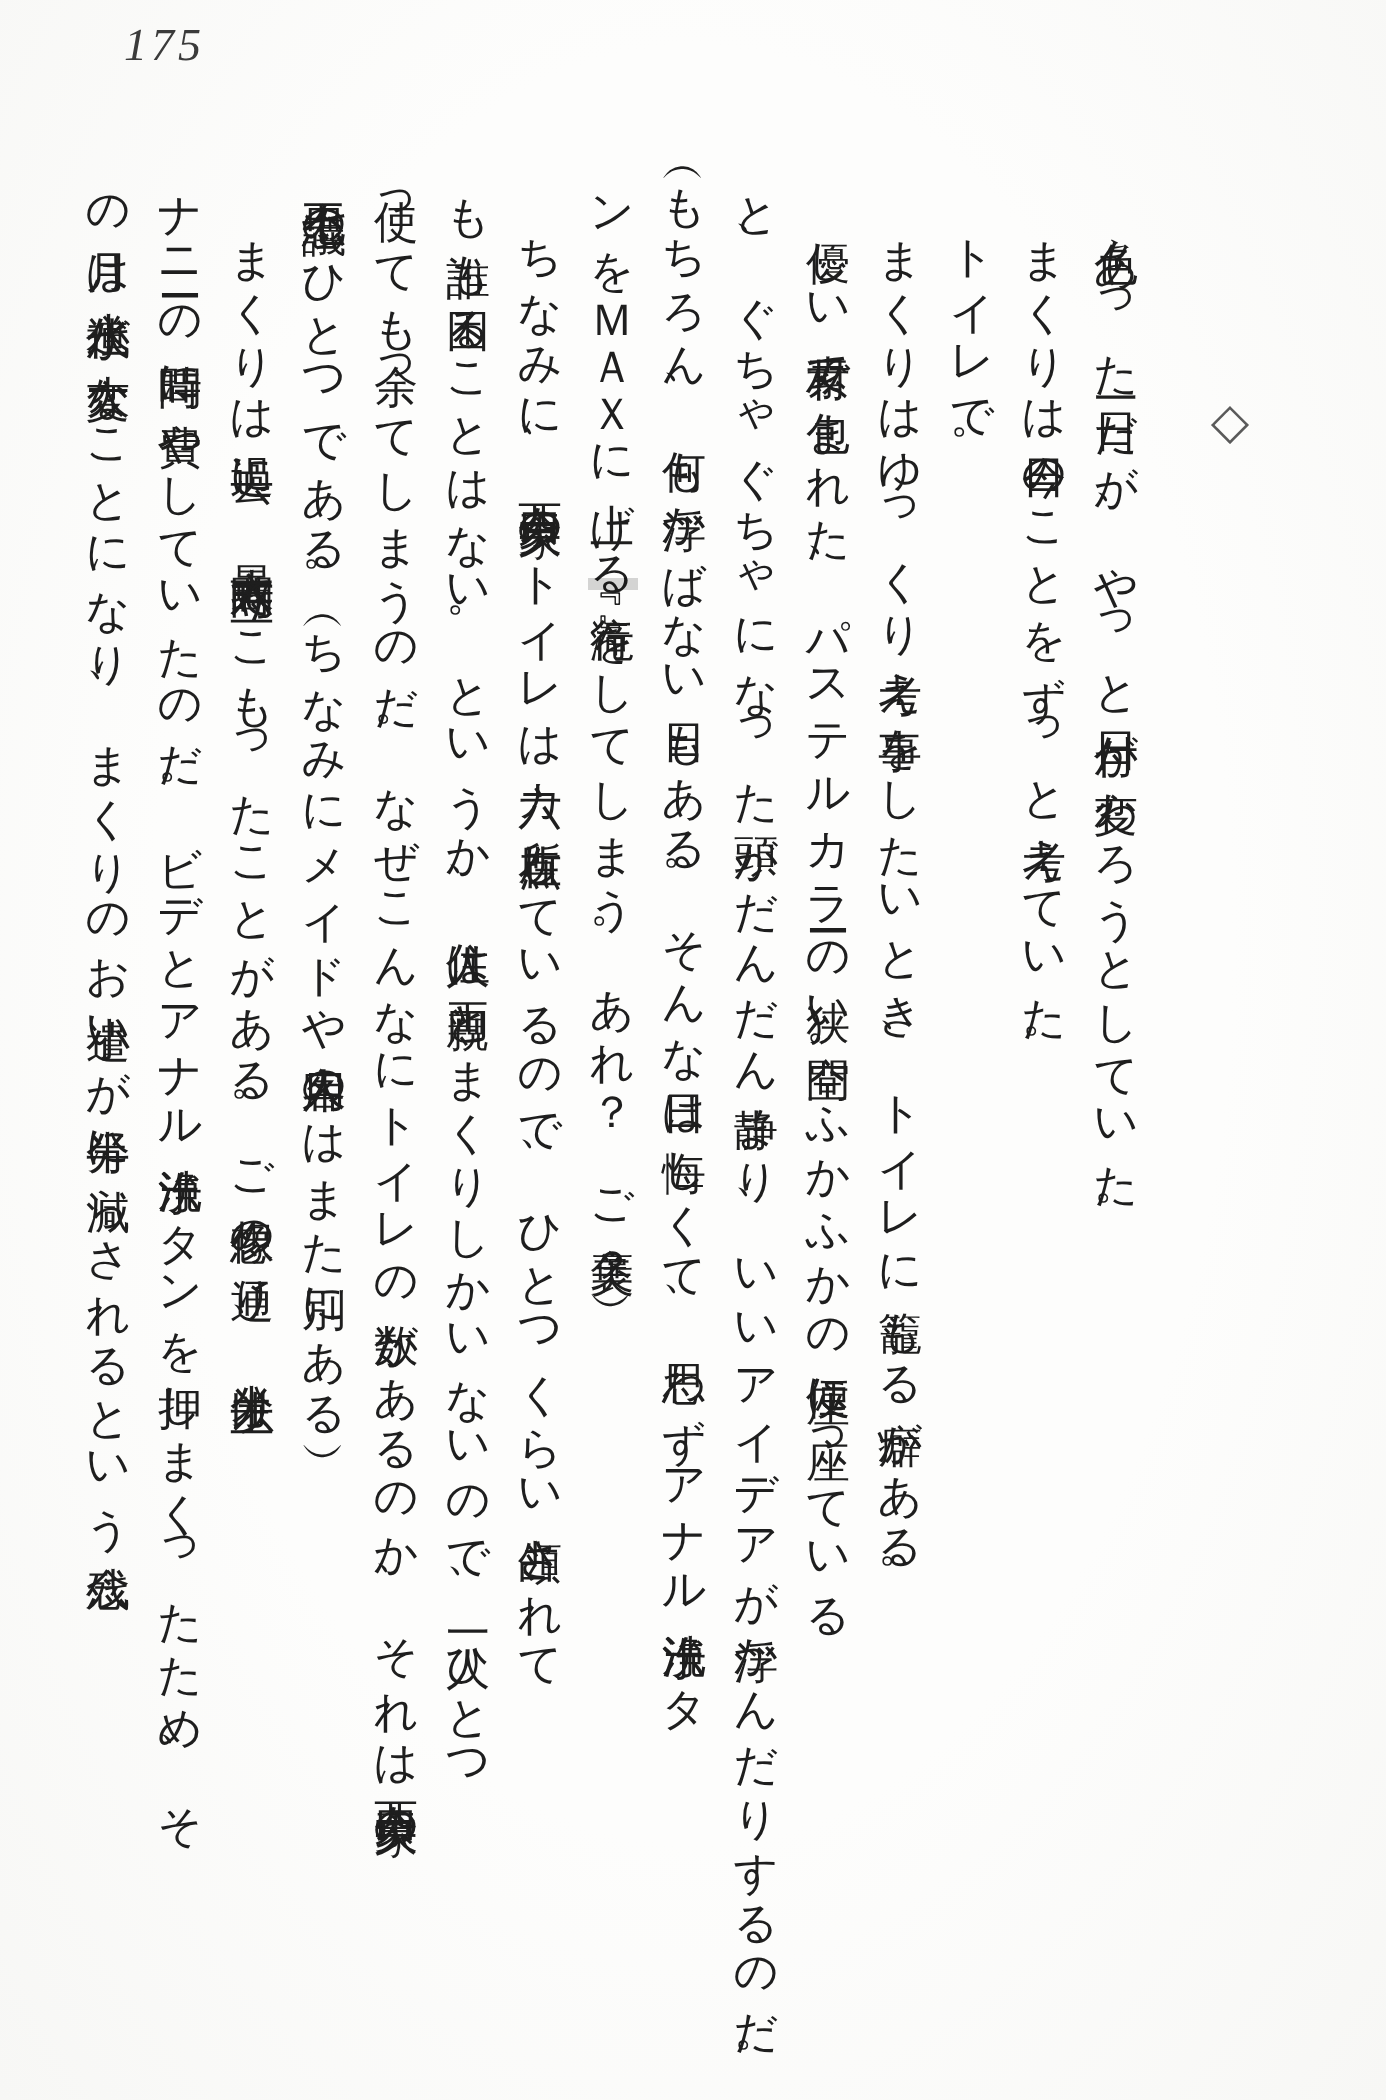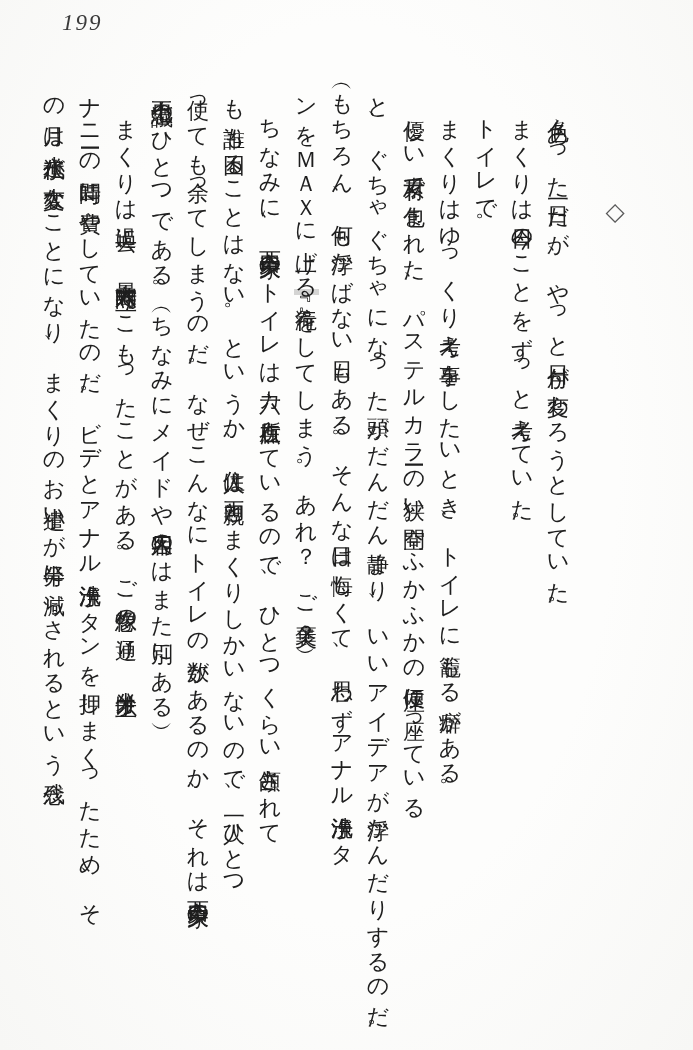--- a/index.html
+++ b/index.html
@@ -44,21 +44,21 @@
     white-space: nowrap;
   }
   .col.indent { padding-top: 21px; height: 909px; }
   .hl { background: rgba(0,0,0,0.16); }
 </style>
 </head>
 <body>
 
 <div class="page">
 
-  <div class="page-number">199</div>
+  <div class="page-number">175</div>
 
   <div class="divider-col">◇</div>
 
   <div class="col indent" style="left:540px">色々あった一日だが、やっと日付が変わろうとしていた。</div>
   <div class="col indent" style="left:504px">まくりは今日のことをずっと考えていた。</div>
   <div class="col indent" style="left:468px">トイレで。</div>
   <div class="col indent" style="left:432px">まくりはゆっくり考え事をしたいとき、トイレに籠もる癖がある。</div>
   <div class="col indent" style="left:396px">優しい素材で包まれた、パステルカラーの狭い空間。ふかふかの便座に座っている</div>
   <div class="col" style="left:360px">と、ぐちゃぐちゃになった頭がだんだん静まり、いいアイデアが浮かんだりするのだ。</div>
   <div class="col" style="left:324px; top:76px;">（もちろん、何も浮かばない日もある。そんな日は悔しくて、思わずアナル洗浄ボタ</div>

